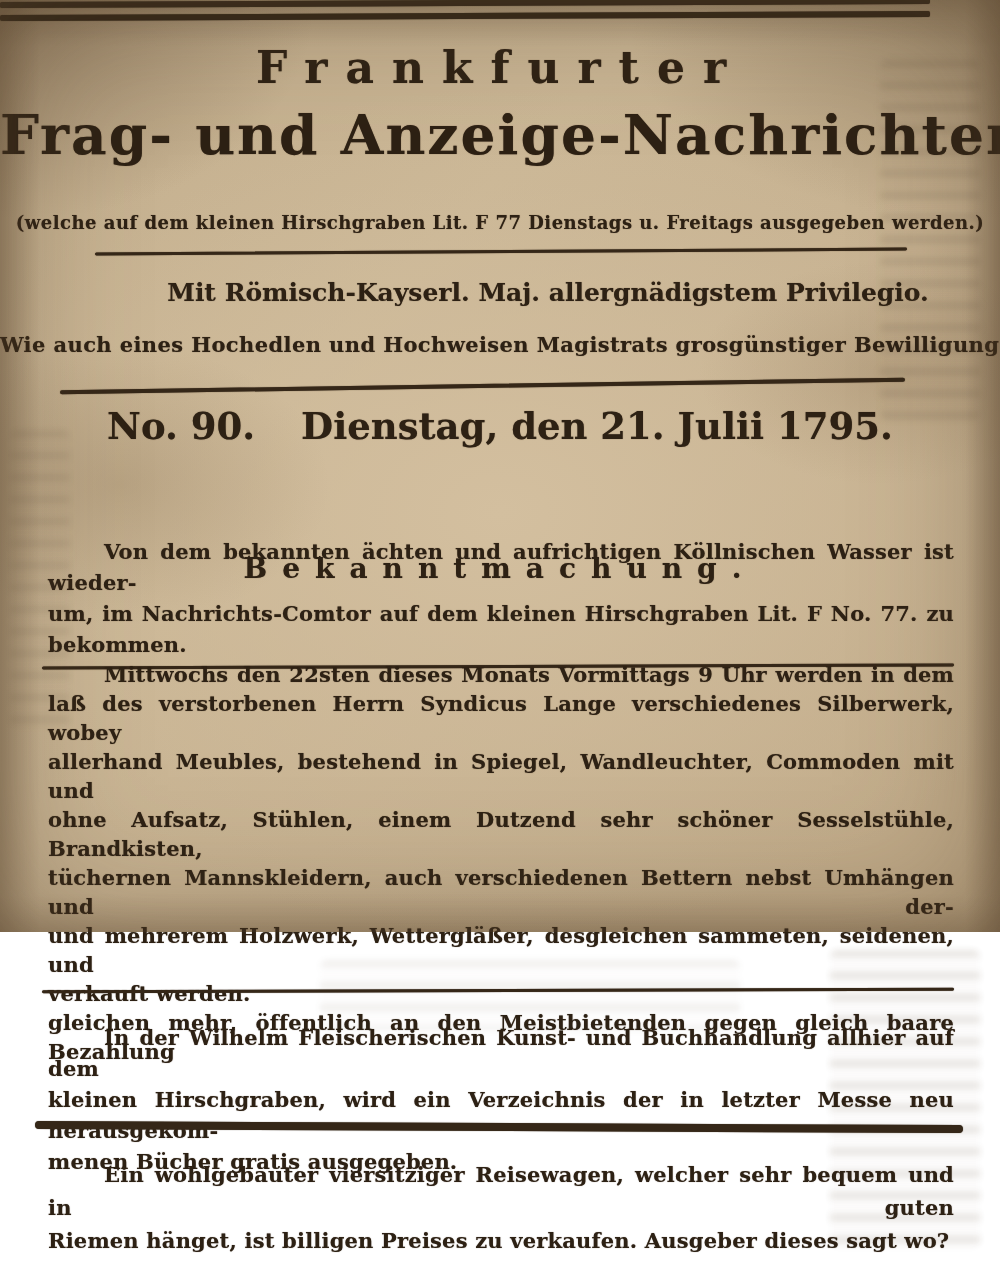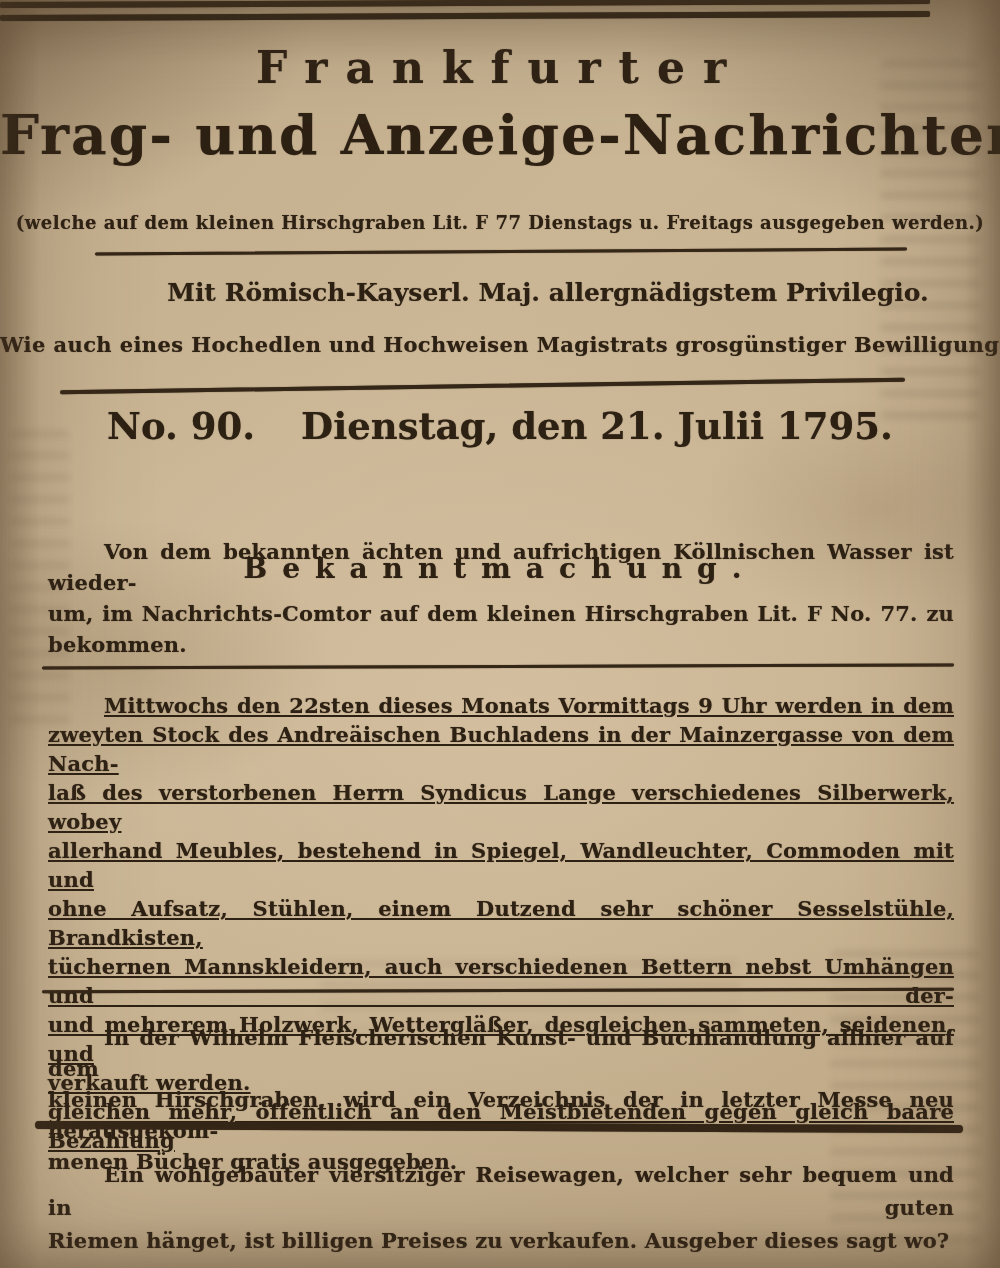--- a/index.html
+++ b/index.html
@@ -3,21 +3,21 @@
 <meta charset="utf-8">
 <style>
   html, body {
     margin: 0; padding: 0;
     width: 1000px; height: 1268px;
     overflow: hidden;
     font-family: "DejaVu Serif", "Liberation Serif", serif;
   }
   .page {
     position: relative;
-    width: 1000px; height: 1268px;
+    width: 1000px; height: 932px;
     color: #2d2114;
     background:
       radial-gradient(ellipse 420px 300px at 2% 1%, rgba(96,76,54,0.45), rgba(96,76,54,0) 70%),
       radial-gradient(ellipse 500px 260px at 98% 4%, rgba(104,84,58,0.38), rgba(104,84,58,0) 70%),
       linear-gradient(to right, rgba(110,88,62,0.35) 0%, rgba(110,88,62,0) 4%),
       linear-gradient(to left, rgba(104,82,58,0.42) 0%, rgba(104,82,58,0) 3.5%),
       linear-gradient(to bottom, rgba(105,85,60,0.30) 0%, rgba(105,85,60,0) 5%),
       linear-gradient(to top, rgba(120,98,70,0.22) 0%, rgba(120,98,70,0) 4%),
       radial-gradient(ellipse 300px 200px at 12% 52%, rgba(120,96,66,0.25), rgba(120,96,66,0) 70%),
       radial-gradient(ellipse 260px 160px at 88% 40%, rgba(125,100,70,0.22), rgba(125,100,70,0) 70%),
@@ -75,21 +75,21 @@
   .para {
     position: absolute;
     left: 48px; width: 906px;
     font-size: 21px; font-weight: 700;
     letter-spacing: 0.2px;
   }
   .para .ln { text-align: justify; }
   .para .ln.j { text-align-last: justify; }
   .para .ln.ind { text-indent: 56px; }
   .p1 { top: 536px;  line-height: 31px; }
-  .p2 { top: 691px;  line-height: 29px; text-decoration: underline; }
+  .p2 { top: 660px;  line-height: 29px; }
   .p3 { top: 1022px; line-height: 31px; }
   .p4 { top: 1158px; line-height: 33px; }
 </style>
 </head>
 <body>
 
 <div class="page">
 
   <div class="ghost g1"></div>
   <div class="ghost g2"></div>
@@ -121,21 +121,20 @@
   <div class="para p1 ink">
     <div class="ln j ind">Von dem bekannten ächten und aufrichtigen Köllnischen Wasser ist wieder-</div>
     <div class="ln j">um, im Nachrichts-Comtor auf dem kleinen Hirschgraben Lit. F No. 77. zu</div>
     <div class="ln">bekommen.</div>
   </div>
 
   <div class="rule rule3"></div>
 
   <div class="para p2 ink">
     <div class="ln j ind">Mittwochs den 22sten dieses Monats Vormittags 9 Uhr werden in dem</div>
-    <div class="ln j">zweyten Stock des Andreäischen Buchladens in der Mainzergasse von dem Nach-</div>
     <div class="ln j">laß des verstorbenen Herrn Syndicus Lange verschiedenes Silberwerk, wobey</div>
     <div class="ln j">allerhand Meubles, bestehend in Spiegel, Wandleuchter, Commoden mit und</div>
     <div class="ln j">ohne Aufsatz, Stühlen, einem Dutzend sehr schöner Sesselstühle, Brandkisten,</div>
     <div class="ln j">tüchernen Mannskleidern, auch verschiedenen Bettern nebst Umhängen und der-</div>
     <div class="ln j">und mehrerem Holzwerk, Wettergläßer, desgleichen sammeten, seidenen, und</div>
     <div class="ln">verkauft werden.</div>
     <div class="ln j">gleichen mehr, öffentlich an den Meistbietenden gegen gleich baare Bezahlung</div>
   </div>
 
   <div class="rule rule4"></div>

